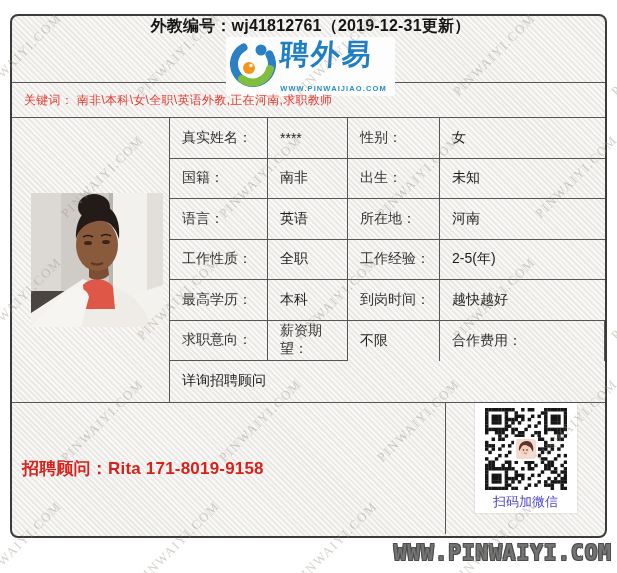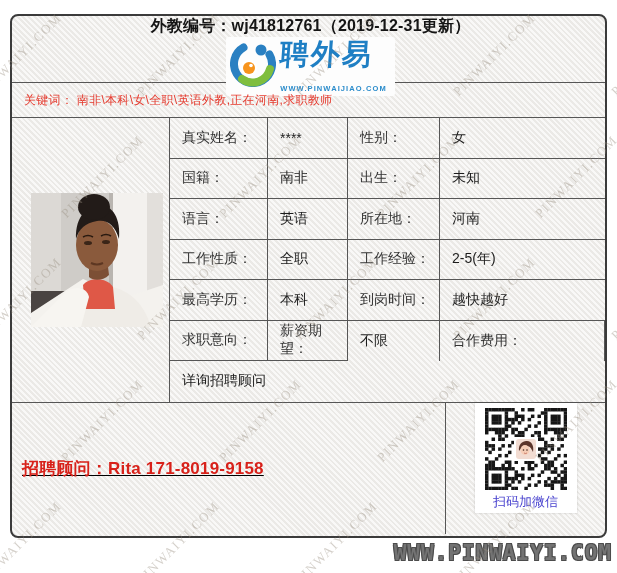--- a/index.html
+++ b/index.html
@@ -28,21 +28,21 @@
         align-items:center;padding-left:12px;font-size:14px;box-sizing:border-box;}
   .cell.lastcol{border-right:none;}
   .cell.lastrow{border-bottom:none;}
   .lbl{color:#333;}
   .val{color:#1c1c1c;}
   .photo-cell{grid-row:1/8;border-right:1px solid #565656;border-bottom:none;
               display:flex;align-items:center;justify-content:center;}
   .photo-frame{width:132px;height:134px;overflow:hidden;display:block;}
   
   .bottom{display:grid;grid-template-columns:433px auto;height:131px;}
-  .contact-cell{display:flex;align-items:center;padding-left:10px;text-decoration:underline;}
+  .contact-cell{display:flex;align-items:center;padding-left:10px;}
   .contact-text{font-size:17px;font-weight:bold;color:#d8211a;letter-spacing:.2px;}
   .qr-cell{border-left:1px solid #565656;display:flex;align-items:flex-start;justify-content:center;}
   .qr-card{background:#fff;padding:5px 5px 2px;width:92px;text-align:center;
            box-shadow:0 0 2px rgba(0,0,0,.18);}
   .qr-box{position:relative;width:82px;height:82px;margin:0 auto;background:#fff;}
   .qr-avatar{position:absolute;left:29px;top:29px;width:24px;height:24px;background:#fff;
              display:flex;align-items:center;justify-content:center;}
   .qr-caption{font-size:13px;color:#4a44cf;margin-top:3px;line-height:18px;}
   
   .wm-layer{position:absolute;inset:0;pointer-events:none;z-index:60;overflow:hidden;}

